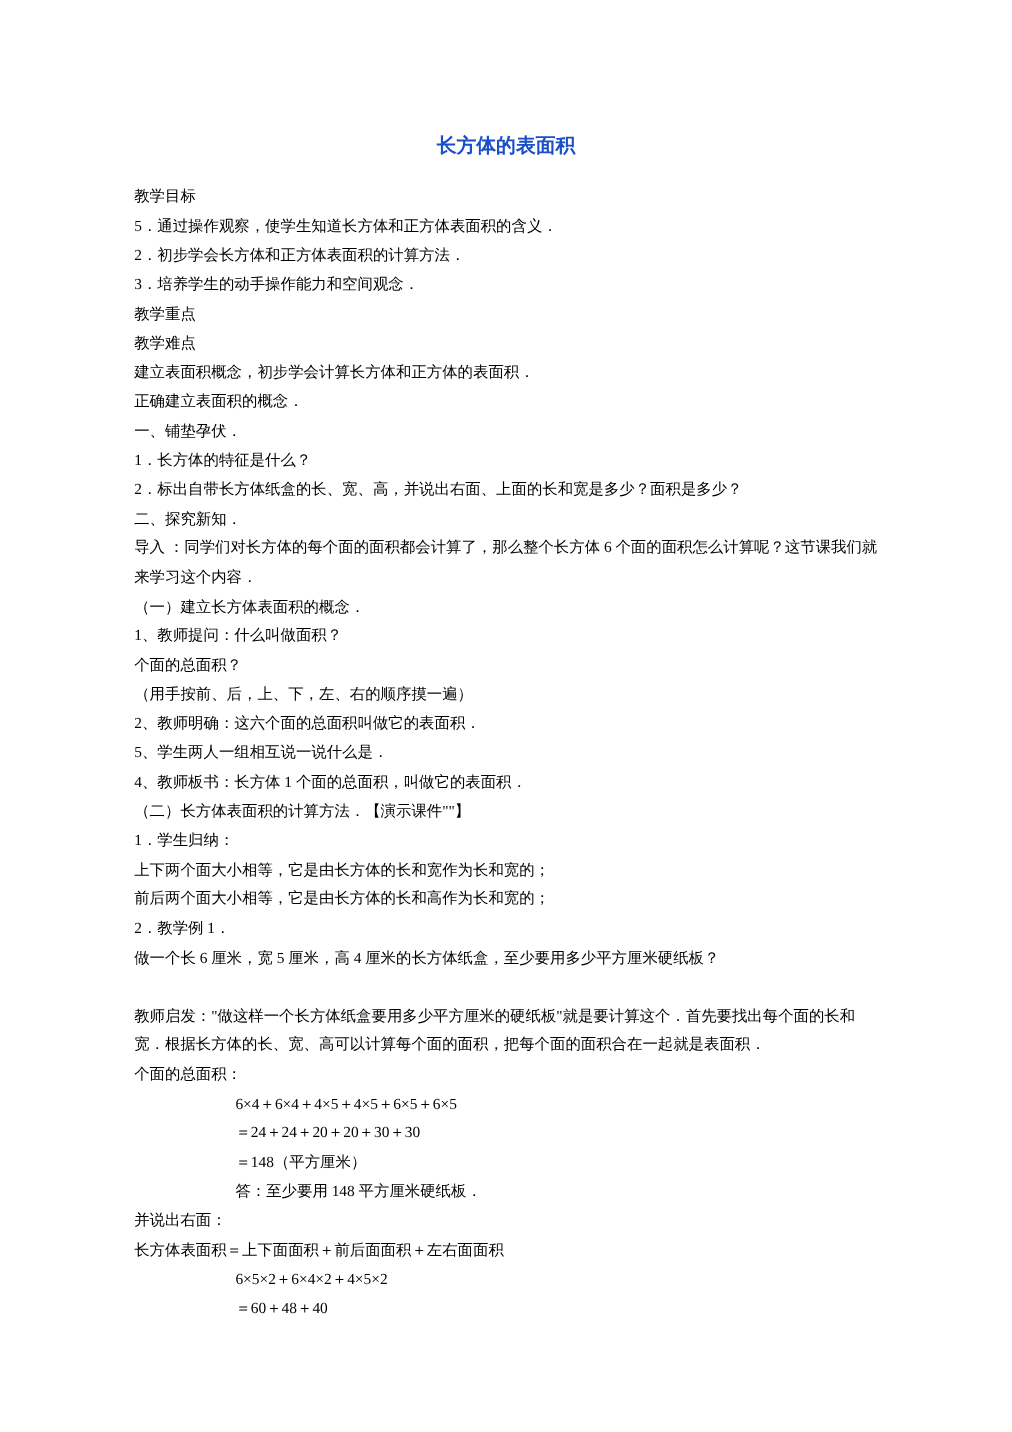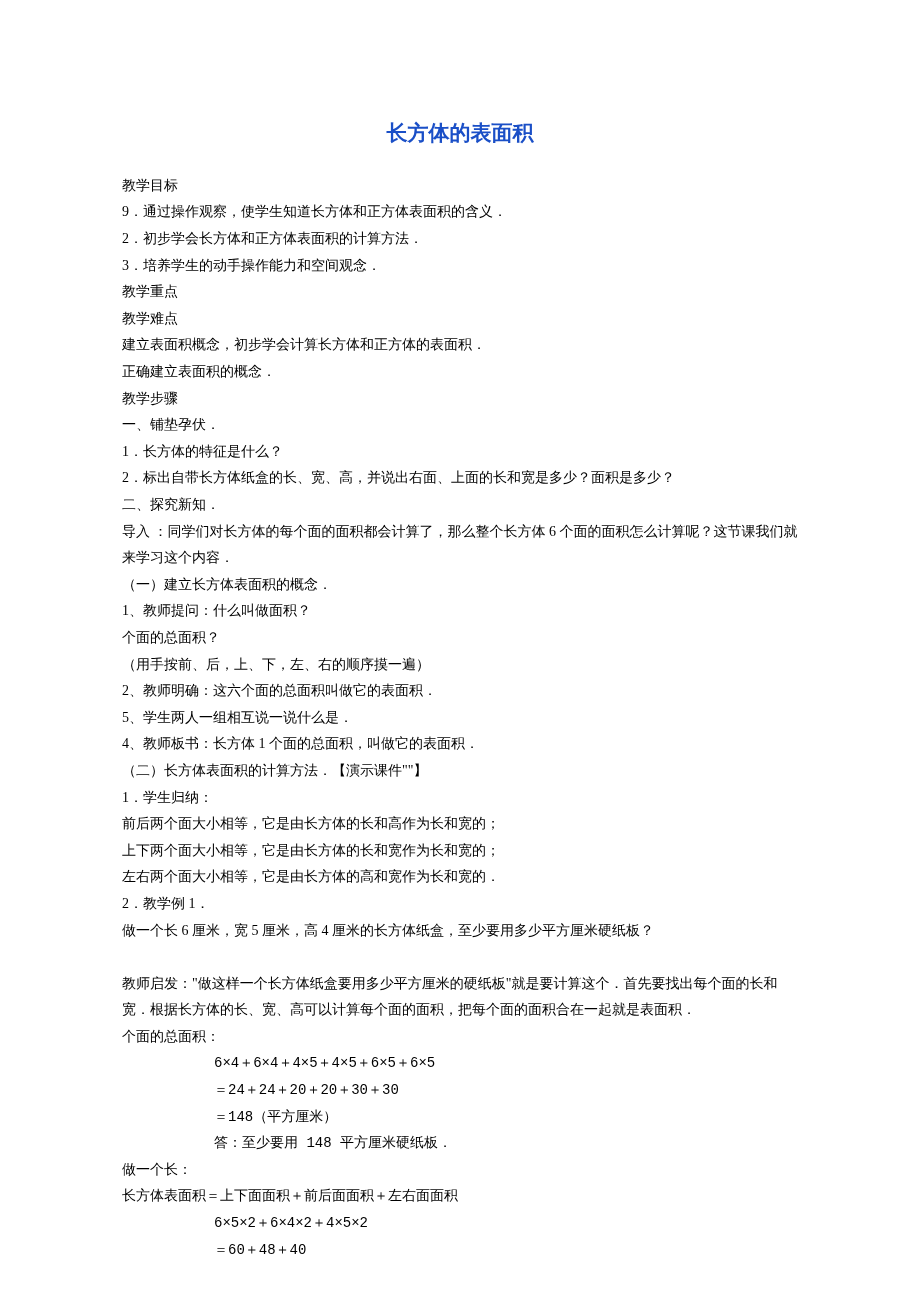--- a/index.html
+++ b/index.html
@@ -9,72 +9,69 @@
       font-family: "SimSun", "宋体", serif;
       font-size: 14px;
       color: #000;
       line-height: 1.9;
     }
     .page {
       padding: 115px 122px 60px 122px;
     }
     .title {
       color: #1a4fc7;
-      font-family: Liberation Mono, monospace;
-      font-size: 21px;
+      font-family: Liberation Serif, serif;
+      font-size: 18px;
       font-weight: bold;
       text-align: center;
       margin-bottom: 18px;
     }
     .line {
       display: block;
     }
     .indent-calc {
       padding-left: 92px;
-      font-family: Liberation Mono, monospace;
     }
   </style>
 </head>
 <body>
 
 <div class="page">
   <div class="title">长方体的表面积</div>
 
   <span class="line">教学目标</span>
-  <span class="line">9．通过操作观察，使学生知道长方体和正方体表面积的含义．</span>
+  <span class="line">5．通过操作观察，使学生知道长方体和正方体表面积的含义．</span>
   <span class="line">2．初步学会长方体和正方体表面积的计算方法．</span>
   <span class="line">3．培养学生的动手操作能力和空间观念．</span>
   <span class="line">教学重点</span>
   <span class="line">教学难点</span>
   <span class="line">建立表面积概念，初步学会计算长方体和正方体的表面积．</span>
   <span class="line">正确建立表面积的概念．</span>
-  <span class="line">教学步骤</span>
   <span class="line">一、铺垫孕伏．</span>
   <span class="line">1．长方体的特征是什么？</span>
   <span class="line">2．标出自带长方体纸盒的长、宽、高，并说出右面、上面的长和宽是多少？面积是多少？</span>
   <span class="line">二、探究新知．</span>
   <span class="line">导入 ：同学们对长方体的每个面的面积都会计算了，那么整个长方体 6 个面的面积怎么计算呢？这节课我们就来学习这个内容．</span>
   <span class="line">（一）建立长方体表面积的概念．</span>
   <span class="line">1、教师提问：什么叫做面积？</span>
   <span class="line">个面的总面积？</span>
   <span class="line">（用手按前、后，上、下，左、右的顺序摸一遍）</span>
   <span class="line">2、教师明确：这六个面的总面积叫做它的表面积．</span>
   <span class="line">5、学生两人一组相互说一说什么是．</span>
   <span class="line">4、教师板书：长方体 1 个面的总面积，叫做它的表面积．</span>
   <span class="line">（二）长方体表面积的计算方法．【演示课件""】</span>
   <span class="line">1．学生归纳：</span>
+  <span class="line">上下两个面大小相等，它是由长方体的长和宽作为长和宽的；</span>
   <span class="line">前后两个面大小相等，它是由长方体的长和高作为长和宽的；</span>
-  <span class="line">上下两个面大小相等，它是由长方体的长和宽作为长和宽的；</span>
-  <span class="line">左右两个面大小相等，它是由长方体的高和宽作为长和宽的．</span>
   <span class="line">2．教学例 1．</span>
   <span class="line">做一个长 6 厘米，宽 5 厘米，高 4 厘米的长方体纸盒，至少要用多少平方厘米硬纸板？</span>
   <span class="line">&nbsp;</span>
   <span class="line">教师启发："做这样一个长方体纸盒要用多少平方厘米的硬纸板"就是要计算这个．首先要找出每个面的长和宽．根据长方体的长、宽、高可以计算每个面的面积，把每个面的面积合在一起就是表面积．</span>
   <span class="line">个面的总面积：</span>
   <span class="line indent-calc">6×4＋6×4＋4×5＋4×5＋6×5＋6×5</span>
   <span class="line indent-calc">＝24＋24＋20＋20＋30＋30</span>
   <span class="line indent-calc">＝148（平方厘米）</span>
   <span class="line indent-calc">答：至少要用 148 平方厘米硬纸板．</span>
-  <span class="line">做一个长：</span>
+  <span class="line">并说出右面：</span>
   <span class="line">长方体表面积＝上下面面积＋前后面面积＋左右面面积</span>
   <span class="line indent-calc">6×5×2＋6×4×2＋4×5×2</span>
   <span class="line indent-calc">＝60＋48＋40</span>
 </div>
 
 </body></html>

